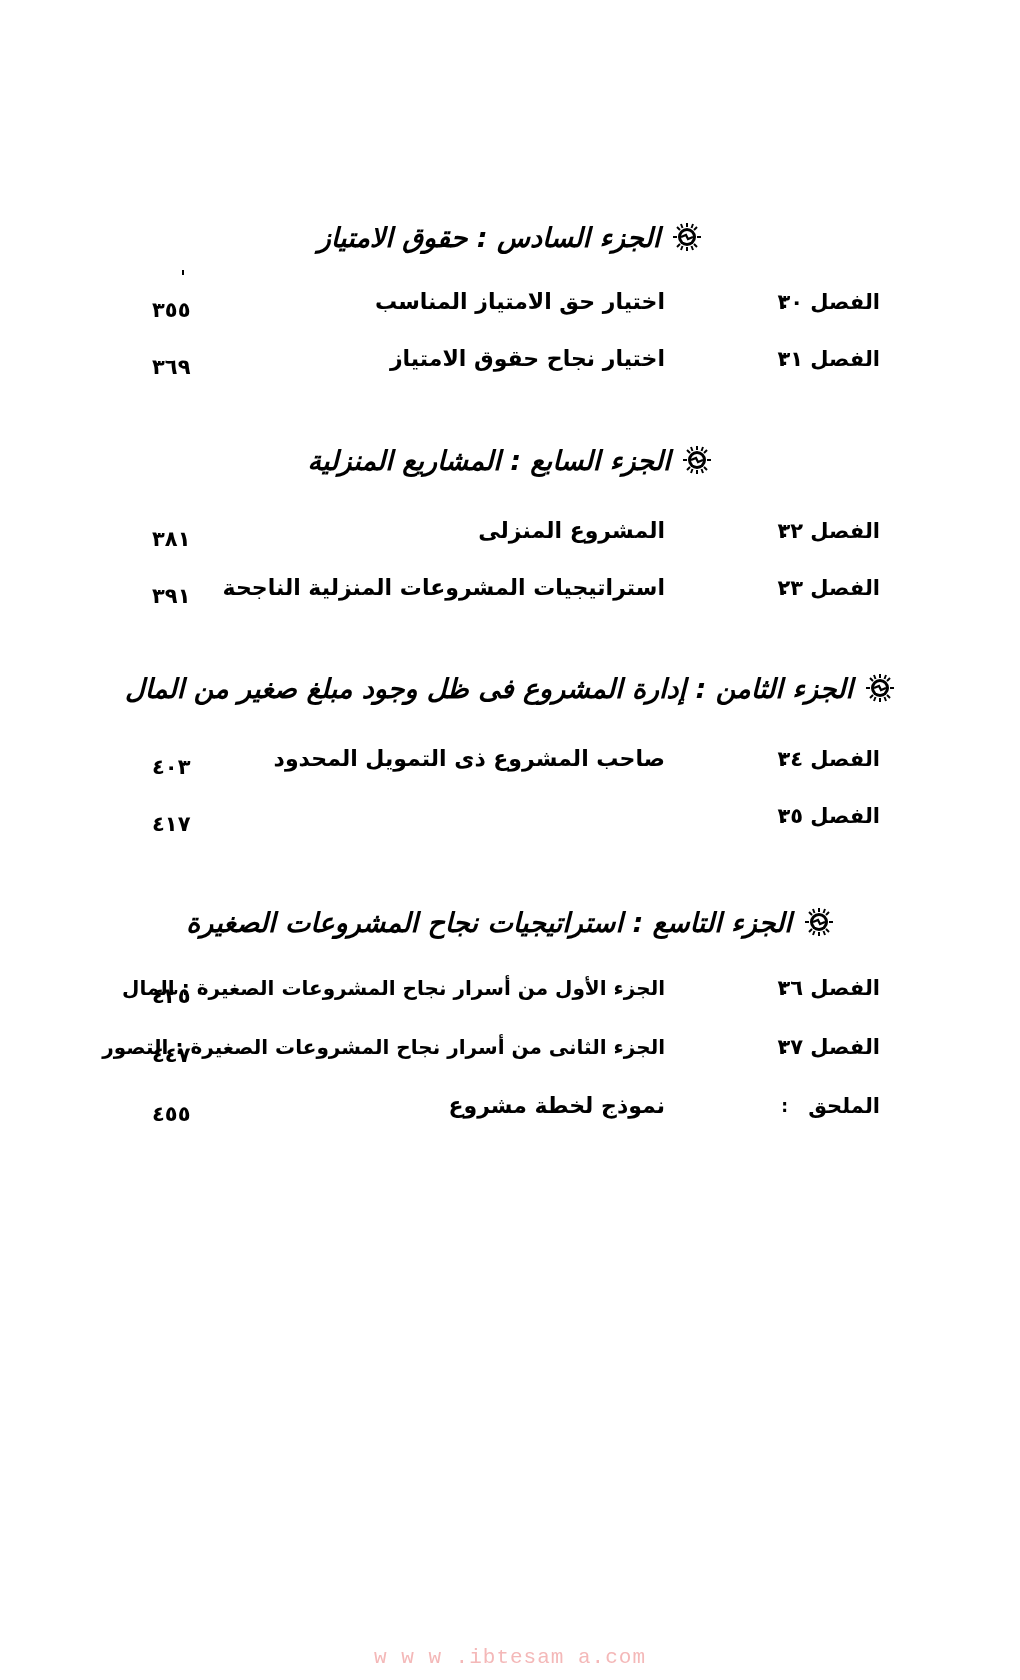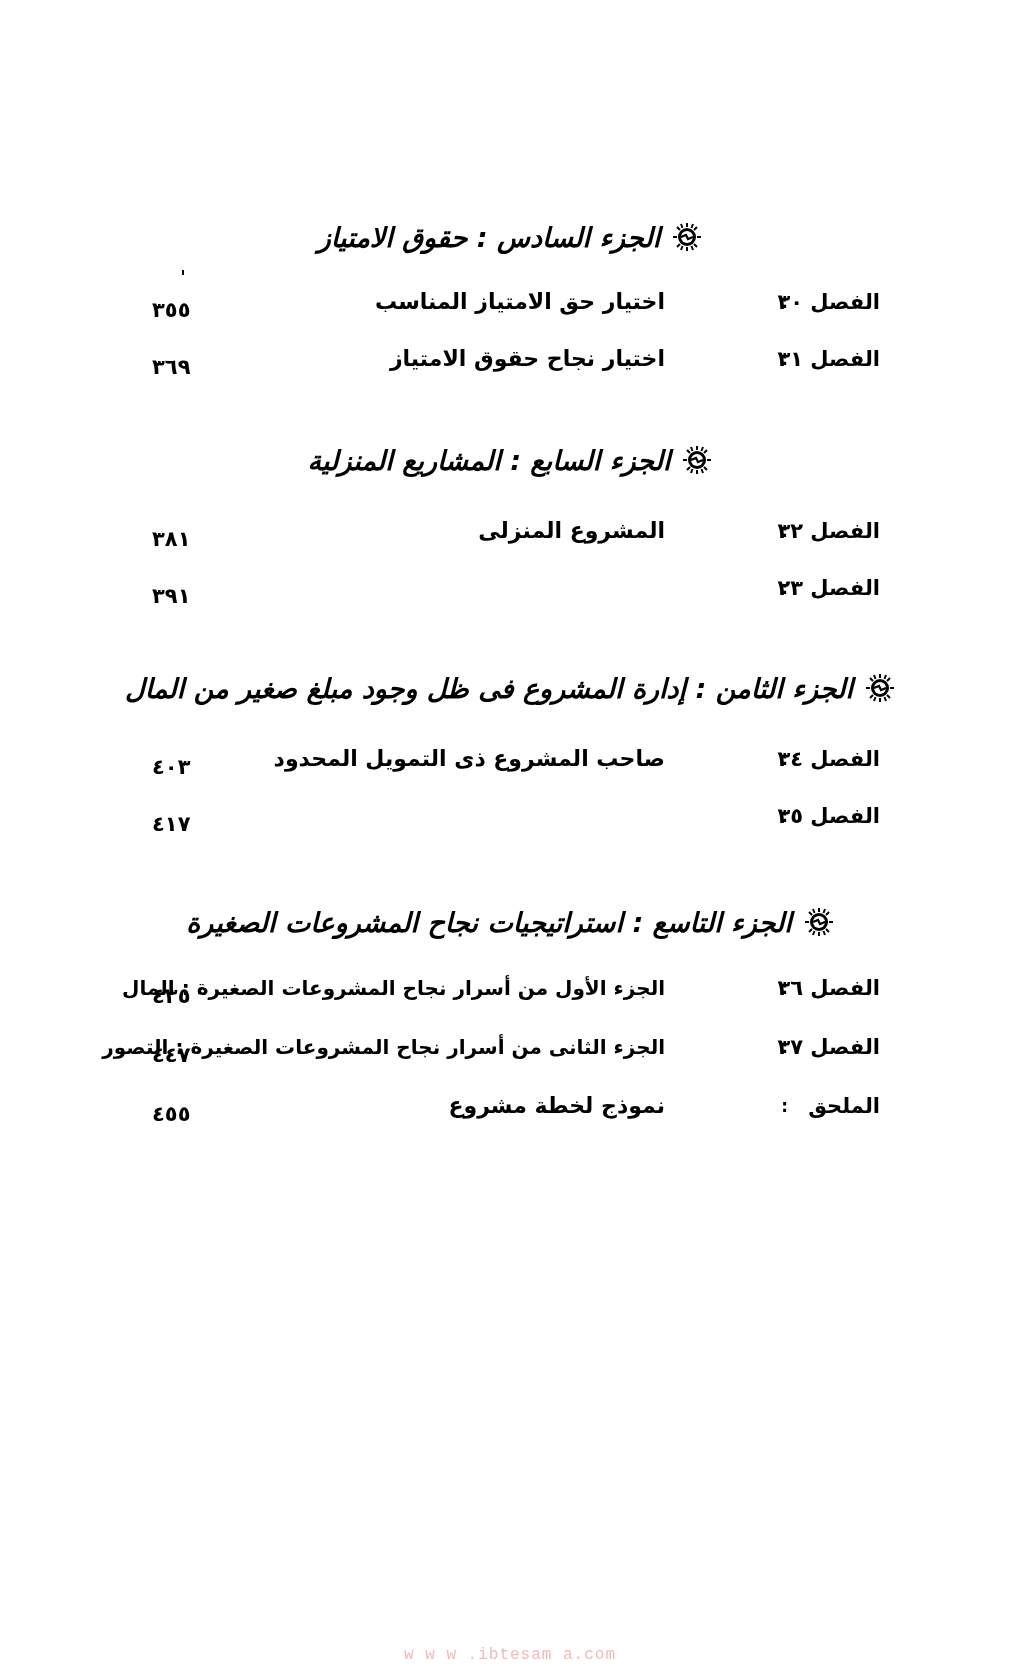--- a/index.html
+++ b/index.html
@@ -111,21 +111,21 @@
       height: 5px;
       background: #000;
     }
     .watermark {
       position: absolute;
       top: 1646px;
       left: 0;
       width: 1020px;
       text-align: center;
       font-family: "Liberation Mono", monospace;
-      font-size: 16px;
+      font-size: 21px;
       color: #f4b8b8;
       letter-spacing: 1px;
       white-space: pre;
     }
   </style>
 </head>
 <body>
 
 <div class="page">
 
@@ -196,20 +196,21 @@
 
   <div class="toc-row" style="top:513px;">
     <span class="chapter-label">الفصل ٣٢</span>
     <span class="chapter-colon">:</span>
     <span class="chapter-title">المشروع المنزلى</span>
     <span class="page-num">٣٨١</span>
   </div>
   <div class="toc-row" style="top:570px;">
     <span class="chapter-label">الفصل ٢٣</span>
     <span class="chapter-colon">:</span>
+    <span class="chapter-title">استراتيجيات المشروعات المنزلية الناجحة</span>
     <span class="page-num">٣٩١</span>
   </div>
 
   <div class="part-heading" style="top:666px;">
     <div class="inner">
       <svg class="part-icon" viewBox="0 0 30 30">
         <g stroke="#000" stroke-width="2">
           <line x1="15" y1="1" x2="15" y2="5"></line>
             <line x1="15" y1="25" x2="15" y2="29"></line>
           <line x1="1" y1="15" x2="5" y2="15"></line>

